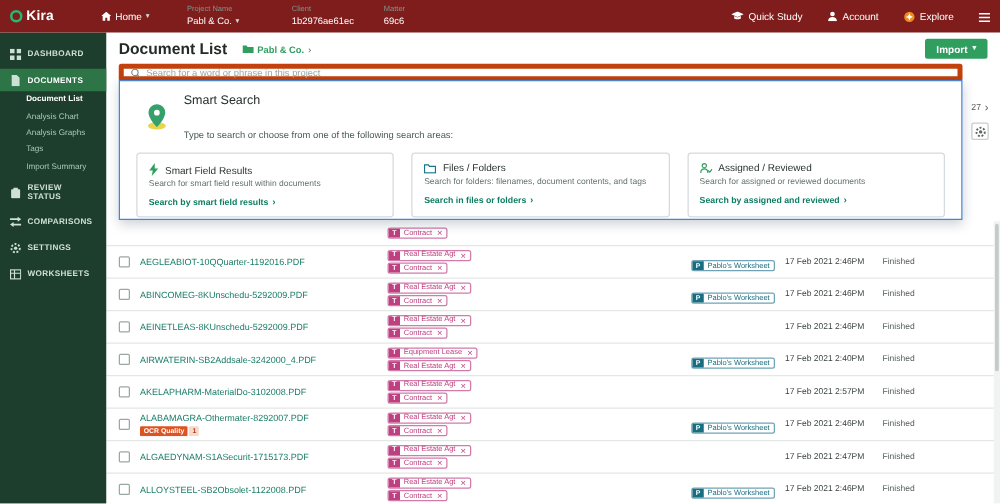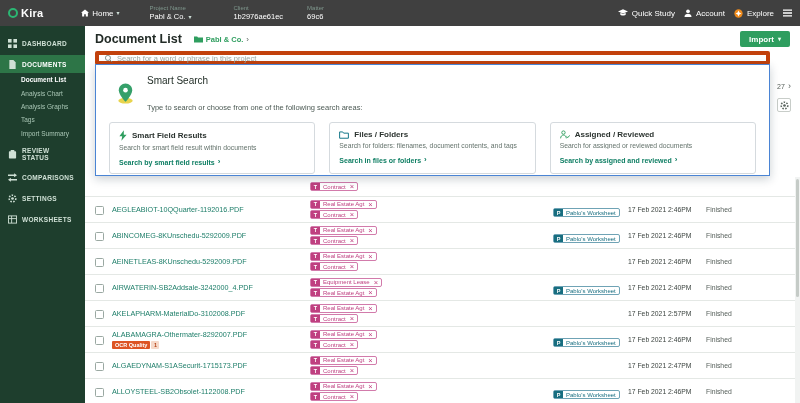--- a/index.html
+++ b/index.html
@@ -1,30 +1,30 @@
 <!DOCTYPE html>
 <html><head>
 <meta charset="utf-8">
 <style>
   *{margin:0;padding:0;box-sizing:border-box}
   html,body{width:800px;height:403px;overflow:hidden}
   body{font-family:"Liberation Sans",sans-serif;background:#fff;}
   .app{position:relative;width:800px;height:403px;overflow:hidden;background:#fff}
 
   
-  .topbar{position:absolute;top:0;left:0;right:0;height:26px;background:#404040;display:flex;align-items:center;color:#fff;z-index:40;padding:0 8px}
+  .topbar{position:absolute;top:0;left:0;right:0;height:26px;background:#7f1d1d;display:flex;align-items:center;color:#fff;z-index:40;padding:0 8px}
   .brand{display:flex;align-items:center;gap:3px;cursor:pointer}
   .logo-ring{width:10px;height:10px;border:2.5px solid #2bb673;border-radius:50%;display:inline-block}
   .brand-text{font-size:11px;font-weight:700;letter-spacing:.2px}
   .tb-home{display:flex;align-items:center;gap:3px;font-size:8px;margin-left:38px;cursor:pointer}
   .tb-meta{margin-left:30px;display:flex;flex-direction:column;justify-content:center;line-height:1.25;cursor:pointer}
   .tb-label{font-size:6px;color:#7e968c}
   .tb-value{font-size:7.5px;color:#fff;display:flex;gap:3px;align-items:center;white-space:nowrap}
   .caret{font-size:6px;color:#cfe0d8;line-height:1}
-  .tb-right{margin-left:auto;display:flex;align-items:center;gap:9px;font-size:8px}
+  .tb-right{margin-left:auto;display:flex;align-items:flex-end;gap:20px;font-size:8px}
   .tb-item{display:flex;align-items:center;gap:4px;cursor:pointer;white-space:nowrap}
 
   
   .sidebar{position:absolute;top:26px;left:0;bottom:0;width:85px;background:#1e3e2d;z-index:30;padding-top:5px}
   .nav-item{display:flex;align-items:center;gap:5px;padding:4.5px 8px;color:#cfe0d5;font-size:6.5px;font-weight:700;letter-spacing:.3px;cursor:pointer;margin-top:3px}
   .nav-item.active-section{background:#2d7547;color:#fff;margin-top:3px}
   .nav-sub{padding:3.2px 6px 3.2px 21px;color:#a9c6b5;font-size:6.5px;cursor:pointer;white-space:nowrap}
   .nav-sub.active{color:#fff;font-weight:700}
   .nav-ic{width:9px;height:9px;display:inline-flex;color:#cfe0d5;flex:none}
   .nav-ic svg{width:100%;height:100%}
@@ -42,21 +42,21 @@
   .search-zone{position:relative;margin:5px 30px 0 10px;z-index:35}
   .search-bar{display:flex;align-items:center;height:14px;border:4px solid #c2410c;border-radius:2px;background:#fff;padding:0 5px;gap:4px}
   .search-bar input{border:none;outline:none;flex:1;font-size:7.5px;color:#333;font-family:inherit;background:transparent}
   .search-bar input::placeholder{color:#9aa8a2}
   .smart-panel{position:absolute;top:13px;left:0;right:0;height:112px;background:#fff;border:1px solid #4a84d4;box-shadow:0 3px 9px rgba(20,40,60,.22);padding:9px 13px 10px}
   .sp-head{display:flex;align-items:center;gap:10px;padding:1px 5px}
   .sp-title{font-size:10px;font-weight:400;color:#243029}
   .sp-sub{font-size:7.5px;color:#4c5a54;margin-top:17px}
   .sp-cards{display:flex;gap:14px;margin-top:9px}
   .sp-card{flex:1;border:1px solid #d5dade;border-radius:3px;padding:7px 9px;cursor:pointer;background:#fff}
-  .spc-head{display:flex;align-items:center;gap:5px;font-size:8px;font-weight:700;color:#2b332f}
+  .spc-head{display:flex;align-items:flex-end;gap:5px;font-size:8px;font-weight:400;color:#2b332f}
   .spc-desc{font-size:6.8px;color:#64736c;margin-top:3px;white-space:nowrap;overflow:hidden}
   .spc-link{display:flex;gap:3px;margin-top:7px;font-size:7px;font-weight:700;color:#0e7e63;align-items:center;cursor:pointer}
   .spc-link .chev{font-size:8px;line-height:1}
 
   
   .side-controls{position:absolute;right:3px;top:56px;width:26px;display:flex;flex-direction:column;align-items:center;gap:7px;z-index:5}
   .pagination{font-size:7px;color:#555e59;display:flex;align-items:center;gap:3px}
   .pag-chev{font-size:9px;color:#555e59;cursor:pointer;line-height:1}
   .gear-btn{width:14px;height:14px;border:1px solid #c8cdc9;border-radius:2px;background:#fff;display:flex;align-items:center;justify-content:center;color:#5c6660;cursor:pointer;padding:0}
   .gear-btn svg{width:9px;height:9px}

